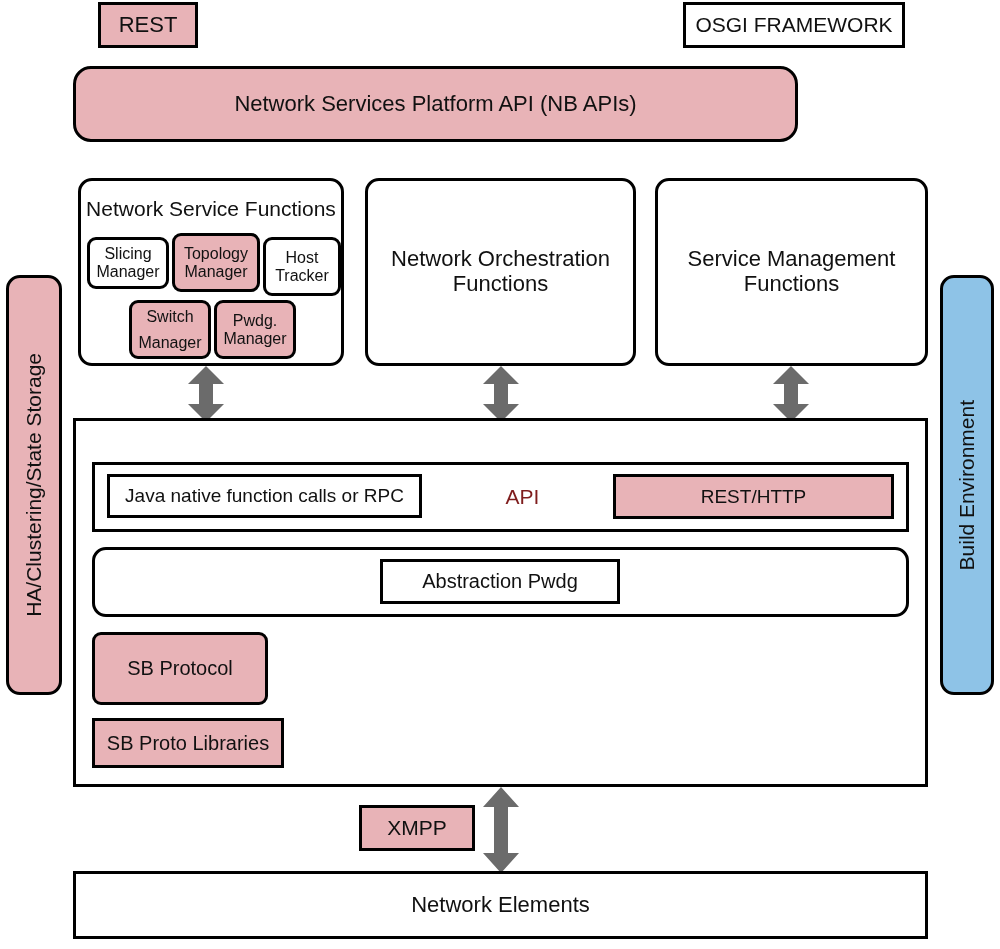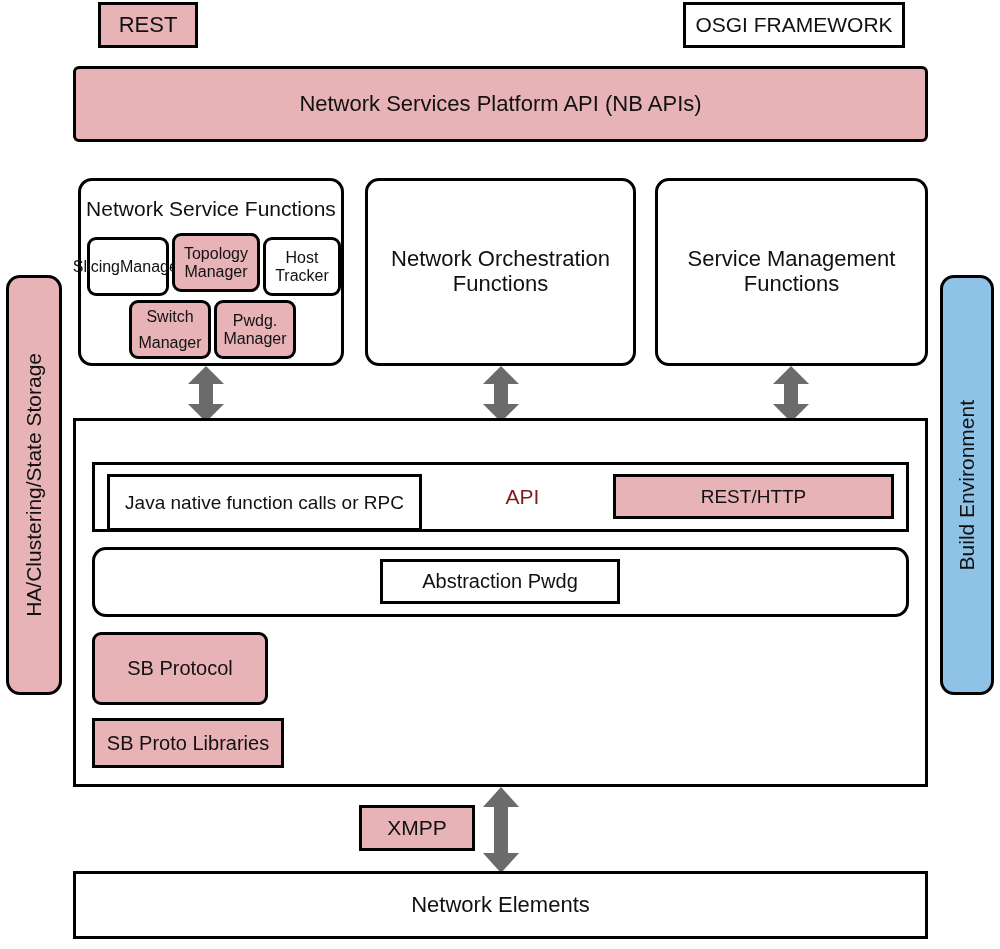--- a/index.html
+++ b/index.html
@@ -59,36 +59,36 @@
 <div id="stage">
 
   <div class="box pink sq" style="left:98px; top:2px; width:100px; height:46px; font-size:22px;">
     <span>REST</span>
   </div>
 
   <div class="box sq" style="left:683px; top:2px; width:222px; height:46px; font-size:21px;">
     <span>OSGI FRAMEWORK</span>
   </div>
 
-  <div class="box pink rounded-lg" style="left:73px; top:66px; width:855px; height:76px; font-size:22px;border-radius:6px;">
+  <div class="box pink rounded-lg" style="left:73px; top:66px; width:725px; height:76px; font-size:22px;">
     <span>Network Services Platform API (NB APIs)</span>
   </div>
 
   <div class="box pink rounded" style="left:6px; top:275px; width:56px; height:420px; font-size:21px;">
     <span class="vtext">HA/Clustering/State Storage</span>
   </div>
 
   <div class="box blue rounded" style="left:940px; top:275px; width:54px; height:420px; font-size:21px;">
     <span class="vtext">Build Environment</span>
   </div>
 
   <div class="box rounded" style="left:78px; top:178px; width:266px; height:188px; display:block;">
     <div class="nsf-title" style="top:16px;">Network Service Functions</div>
 
-    <div class="box rounded-sm" style="left:6px; top:56px; width:82px; height:59px; font-size:16px; ">
+    <div class="box rounded-sm" style="left:6px; top:56px; width:82px; height:52px; font-size:16px; flex-direction:column;">
       <span>Slicing</span>
       <span>Manager</span>
     </div>
 
     <div class="box pink rounded-sm" style="left:91px; top:52px; width:88px; height:59px; font-size:16px; flex-direction:column;">
       <span>Topology</span>
       <span>Manager</span>
     </div>
 
     <div class="box rounded-sm" style="left:182px; top:56px; width:78px; height:59px; font-size:16px; flex-direction:column;">
@@ -126,21 +126,21 @@
   </svg>
 
   <svg class="arrow" style="left:771px; top:366px;" width="40" height="56" viewBox="0 0 40 56">
     <polygon points="20,0 38,18 27,18 27,38 38,38 20,56 2,38 13,38 13,18 2,18" fill="#6b6b6b"></polygon>
   </svg>
 
   <div class="container-outer" style="left:73px; top:418px; width:855px; height:369px;"></div>
 
   <div class="box sq" style="left:92px; top:462px; width:817px; height:70px; display:block;"></div>
 
-  <div class="box sq" style="left:107px; top:474px; width:315px; height:57px; font-size:19px;">
+  <div class="box sq" style="left:107px; top:474px; width:315px; height:44px; font-size:19px;">
     <span>Java native function calls or RPC</span>
   </div>
 
   <div style="position:absolute; left:435px; top:474px; width:175px; height:45px; display:flex; align-items:center; justify-content:center;">
     <span style="font-size:21px; color:#7f1d1d;">API</span>
   </div>
 
   <div class="box pink sq" style="left:613px; top:474px; width:281px; height:45px; font-size:19px;">
     <span>REST/HTTP</span>
   </div>

